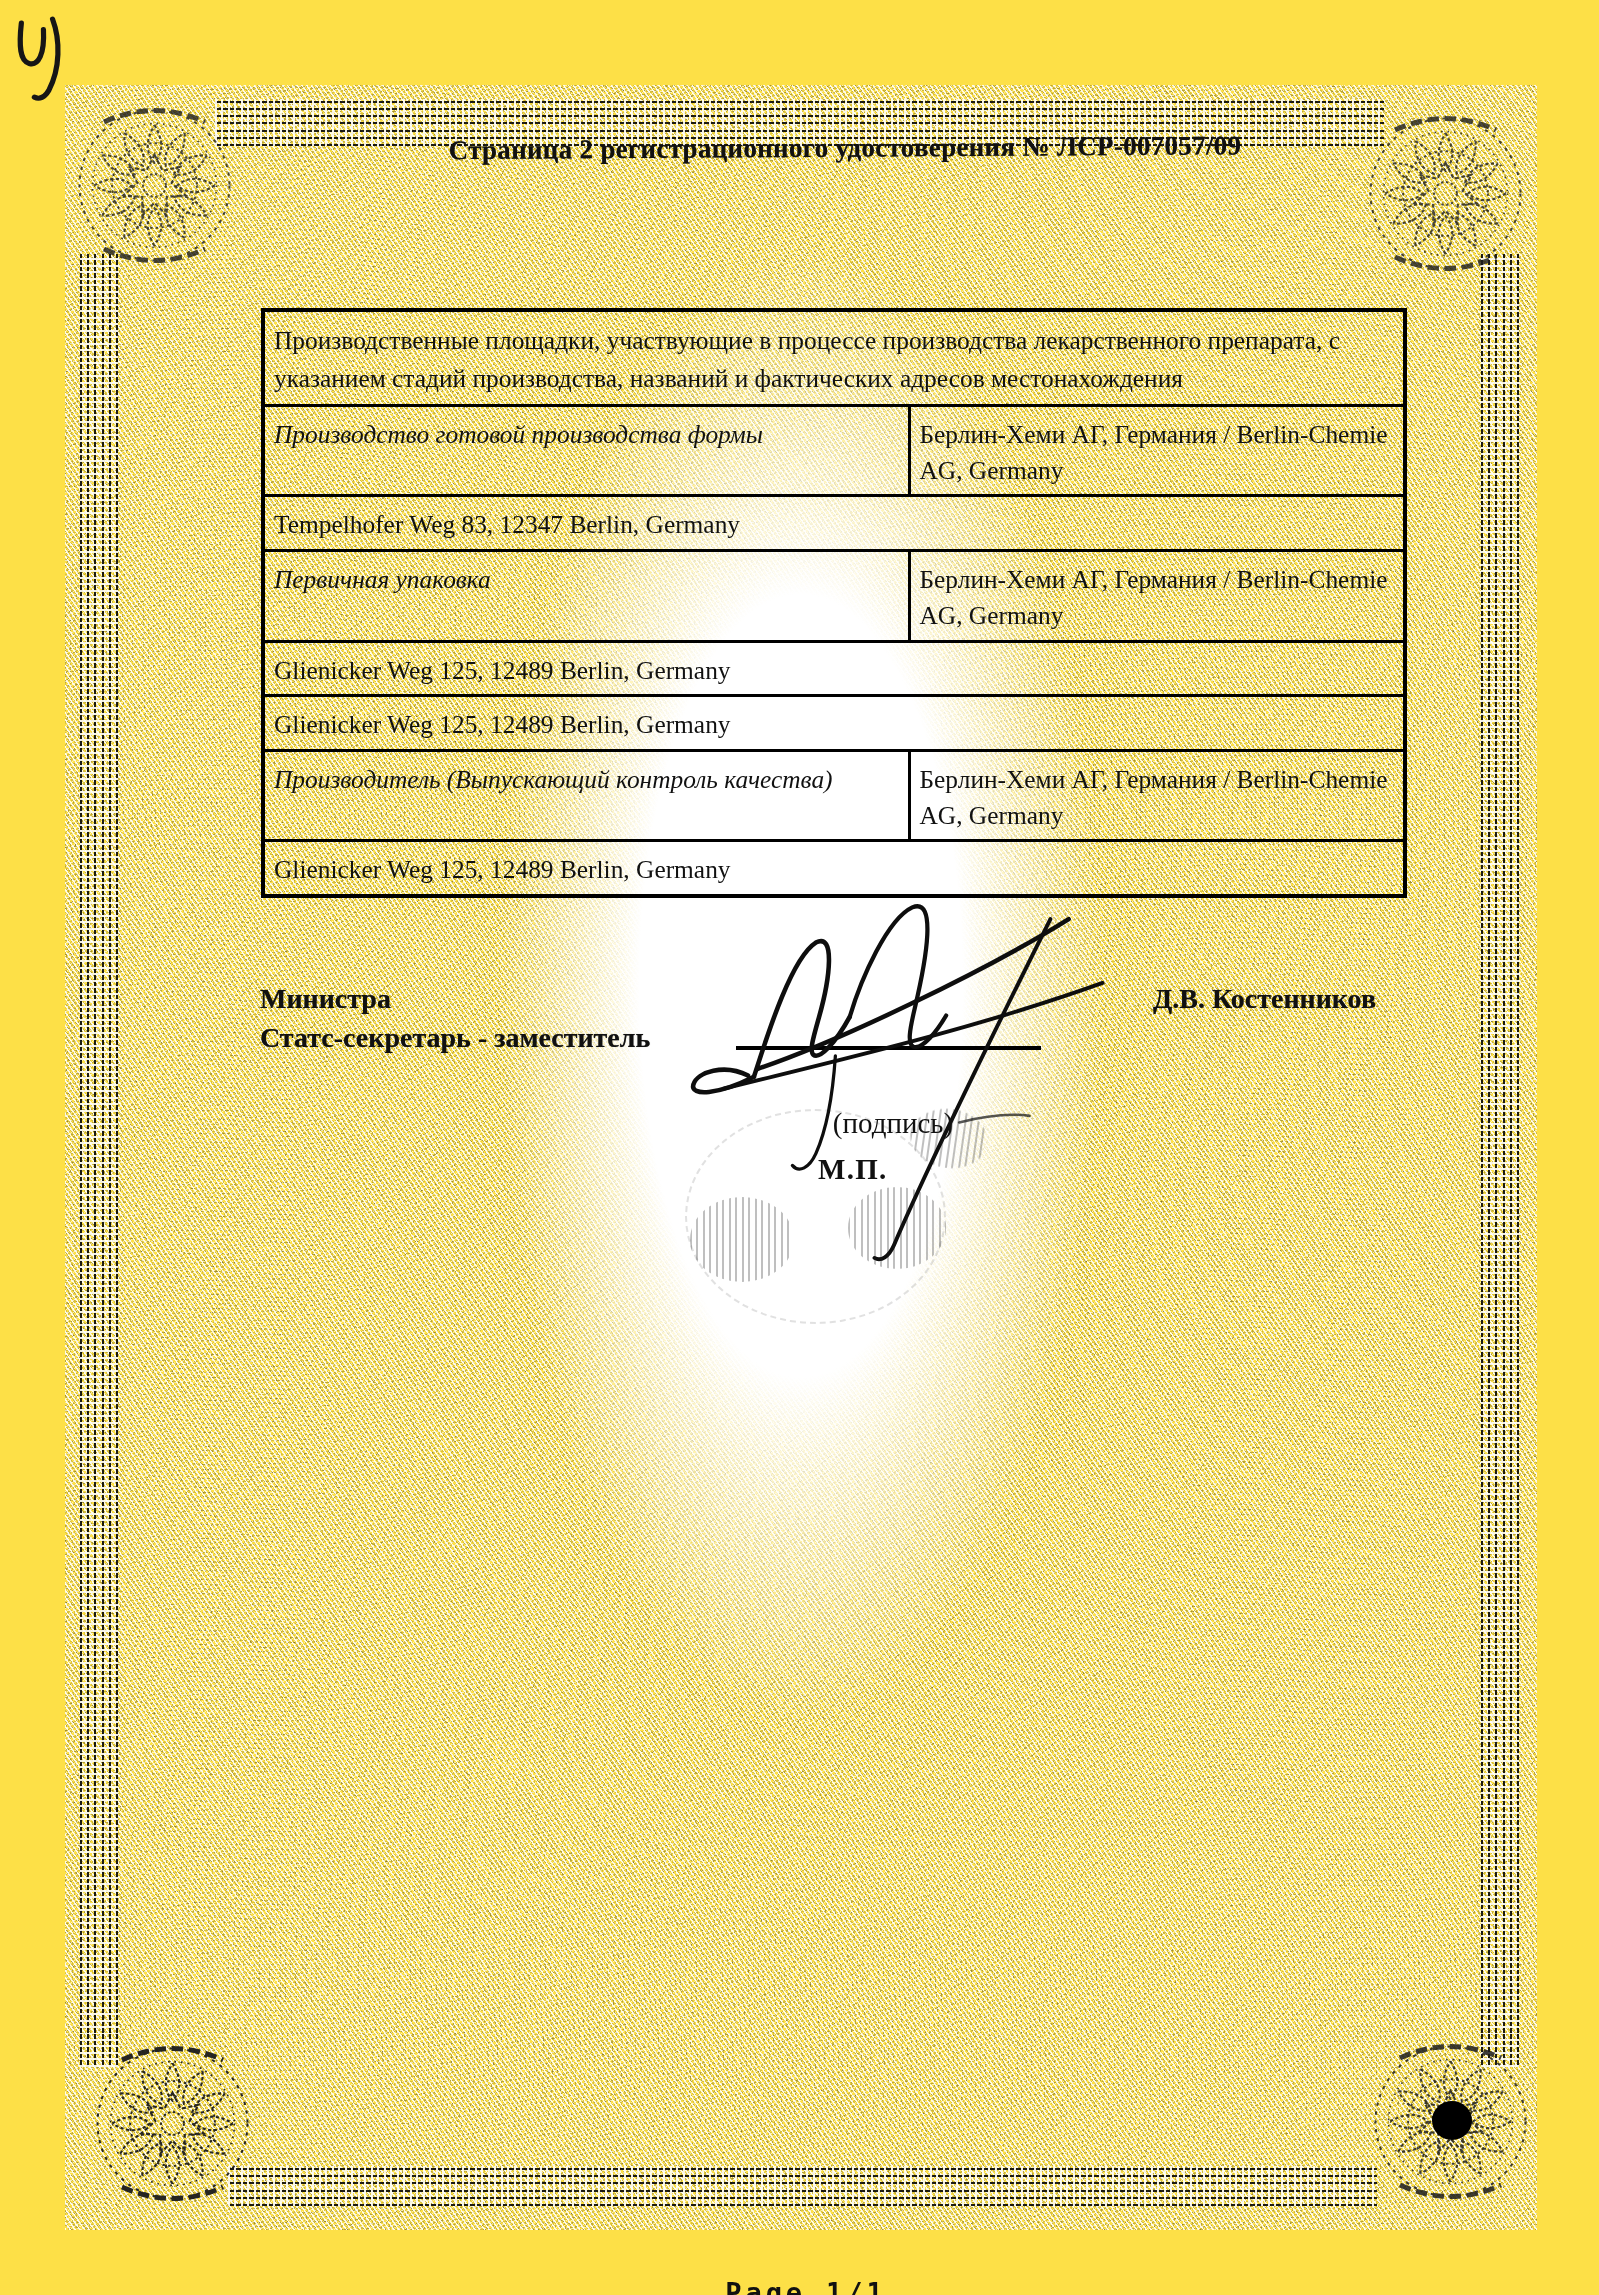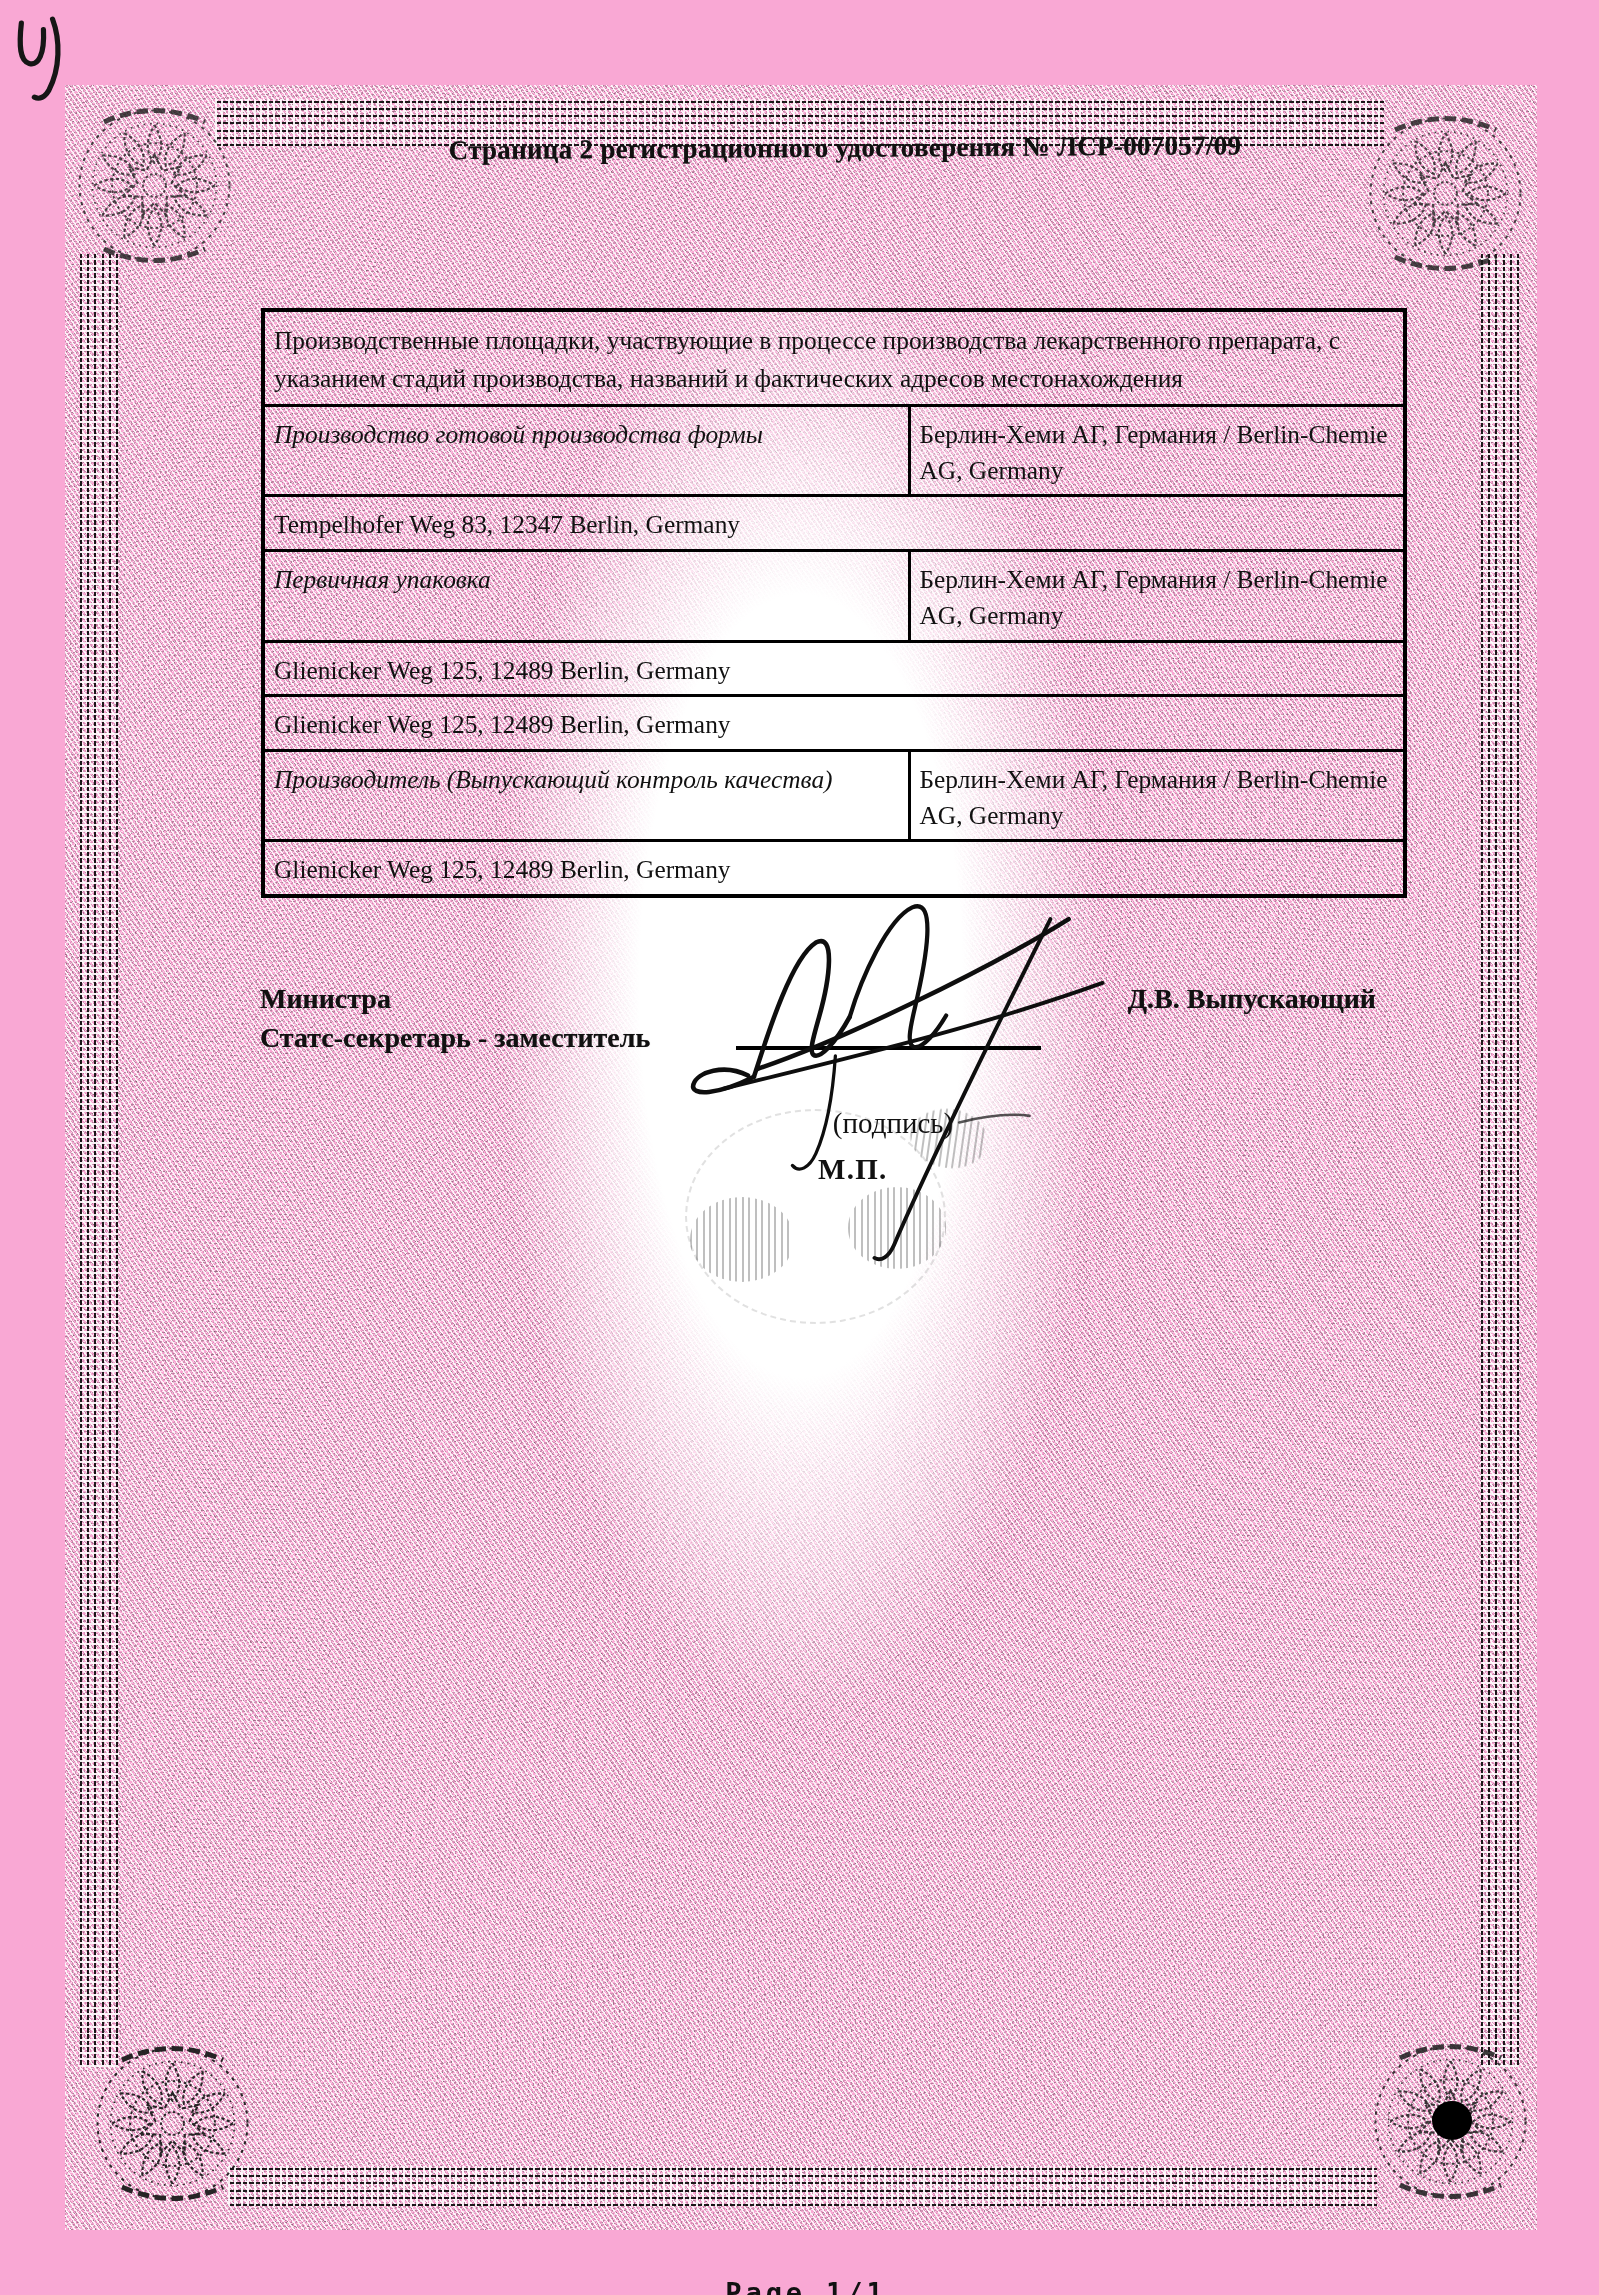--- a/index.html
+++ b/index.html
@@ -1,19 +1,19 @@
 <!DOCTYPE html>
 <html style="font-size:10.4px"><head>
 <meta charset="utf-8">
 <style>
   * { margin:0; padding:0; box-sizing:border-box; }
   html,body { background:#e8e8e8; }
   .page {
     position:relative; width:1599px; height:2295px; margin:0 auto;
-    background:#f9a8d4; overflow:hidden;
+    background:#fde047; overflow:hidden;
     font-family:"Liberation Serif","DejaVu Serif",serif;
     color:#111111;
   }
 
   
   .watermark {
     position:absolute; left:65px; top:85px; right:62px; bottom:65px;
     background-image:
       radial-gradient(ellipse 404px 978px at 50% 42%, #ffffff 0 40%, rgba(255,255,255,0) 75%),
       repeating-linear-gradient(55deg, rgba(255,255,255,.88) 0 1.3px, rgba(255,255,255,0) 1.3px 3.9px),
@@ -220,21 +220,21 @@
     <tr>
       <td class="addr" colspan="2">Glienicker Weg 125, 12489 Berlin, Germany</td>
     </tr>
   </tbody>
     </table>
 
   <div class="sig-title">
     <div>Министра</div>
     <div>Статс-секретарь - заместитель</div>
   </div>
-  <div class="sig-name">Д.В. Выпускающий</div>
+  <div class="sig-name">Д.В. Костенников</div>
   <div class="sig-line"></div>
 
   <svg class="sig-strokes" viewBox="0 0 800 620">
     <g fill="none" stroke="#0e0e0e" stroke-linecap="round">
       <path d="M196,300 C160,282 118,294 112,314 C107,332 150,330 205,302" stroke-width="7"></path>
       <path d="M205,302 C225,240 262,120 300,96 C330,80 322,150 305,210 C296,242 290,262 296,268 C306,276 330,250 352,210" stroke-width="7"></path>
       <path d="M352,210 C370,150 410,60 448,42 C486,26 470,120 452,196 C444,230 440,252 450,256 C464,260 486,232 500,208" stroke-width="6.5"></path>
       <path d="M210,290 C330,250 560,140 688,60" stroke-width="7"></path>
       <path d="M160,320 C320,280 540,230 740,158" stroke-width="6"></path>
       <path d="M660,60 C600,180 480,420 420,560 C412,578 400,586 390,580" stroke-width="6"></path>

